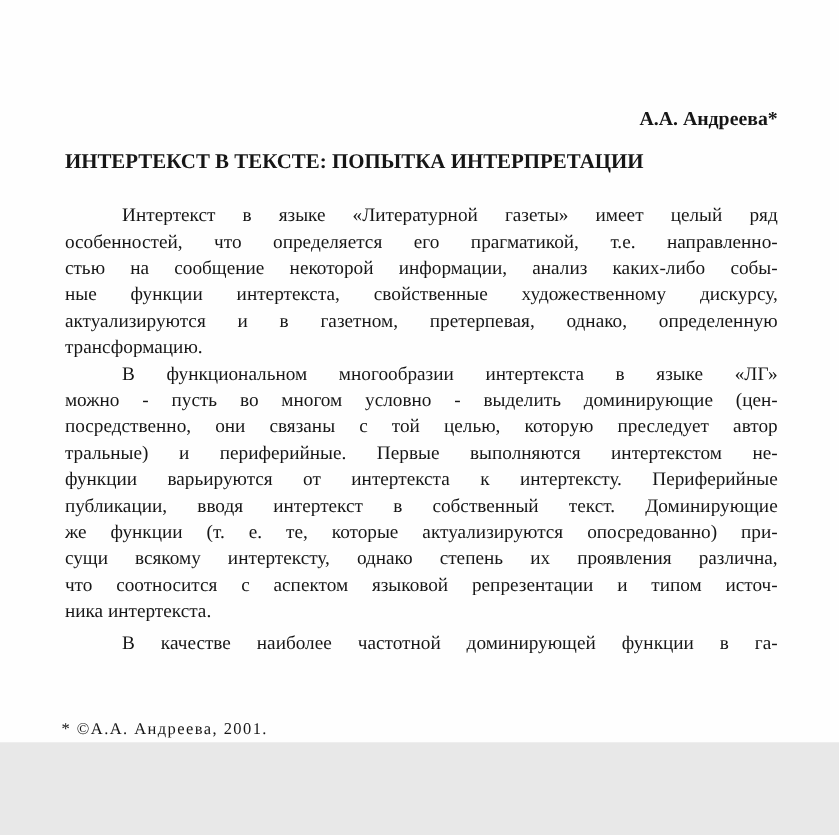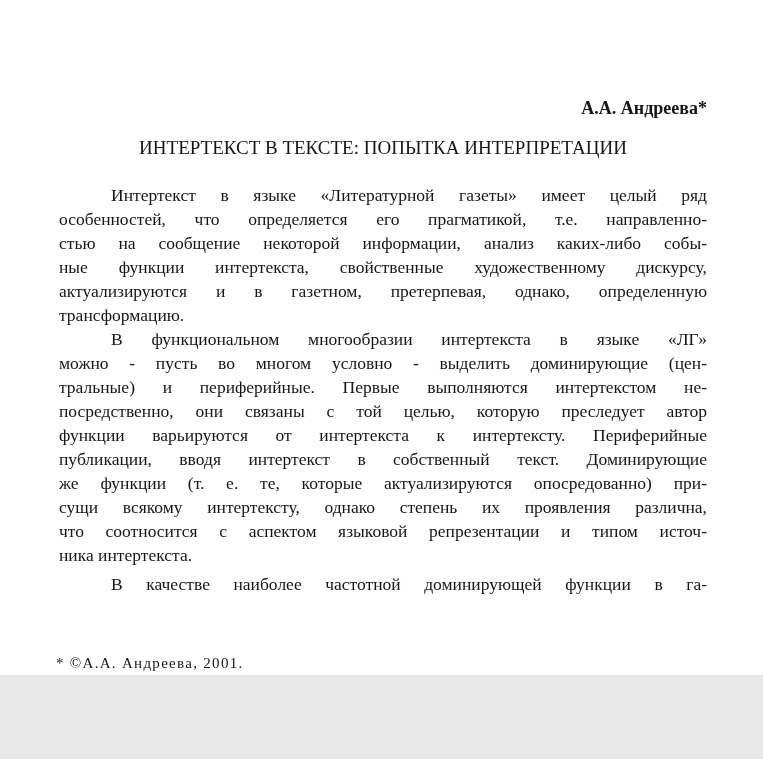--- a/index.html
+++ b/index.html
@@ -24,23 +24,23 @@
     font-size: 18px;
     font-weight: bold;
     line-height: 22px;
     white-space: nowrap;
   }
   .article-title {
     position: absolute;
     top: 136px;
     left: 59px;
     width: 648px;
-    text-align: center;
+    text-align: left;
     font-size: 19px;
-    font-weight: normal;
+    font-weight: bold;
     line-height: 24px;
     white-space: nowrap;
   }
   .body-text {
     position: absolute;
     top: 183px;
     left: 59px;
     width: 648px;
     font-size: 17.5px;
     line-height: 24px;
@@ -91,22 +91,22 @@
         <div class="line first">Интертекст в языке «Литературной газеты» имеет целый ряд</div>
         <div class="line">особенностей, что определяется его прагматикой, т.е. направленно-</div>
         <div class="line">стью на сообщение некоторой информации, анализ каких-либо собы-</div>
         <div class="line">ные функции интертекста, свойственные художественному дискурсу,</div>
         <div class="line">актуализируются и в газетном, претерпевая, однако, определенную</div>
         <div class="line endline">трансформацию.</div>
       </div>
       <div class="para">
         <div class="line first">В функциональном многообразии интертекста в языке «ЛГ»</div>
         <div class="line">можно - пусть во многом условно - выделить доминирующие (цен-</div>
+        <div class="line">посредственно, они связаны с той целью, которую преследует автор</div>
         <div class="line">тральные) и периферийные. Первые выполняются интертекстом не-</div>
-        <div class="line">посредственно, они связаны с той целью, которую преследует автор</div>
         <div class="line">функции варьируются от интертекста к интертексту. Периферийные</div>
         <div class="line">публикации, вводя интертекст в собственный текст. Доминирующие</div>
         <div class="line">же функции (т. е. те, которые актуализируются опосредованно) при-</div>
         <div class="line">сущи всякому интертексту, однако степень их проявления различна,</div>
         <div class="line">что соотносится с аспектом языковой репрезентации и типом источ-</div>
         <div class="line endline">ника интертекста.</div>
       </div>
       <div class="para">
         <div class="line first">В качестве наиболее частотной доминирующей функции в га-</div>
       </div>

